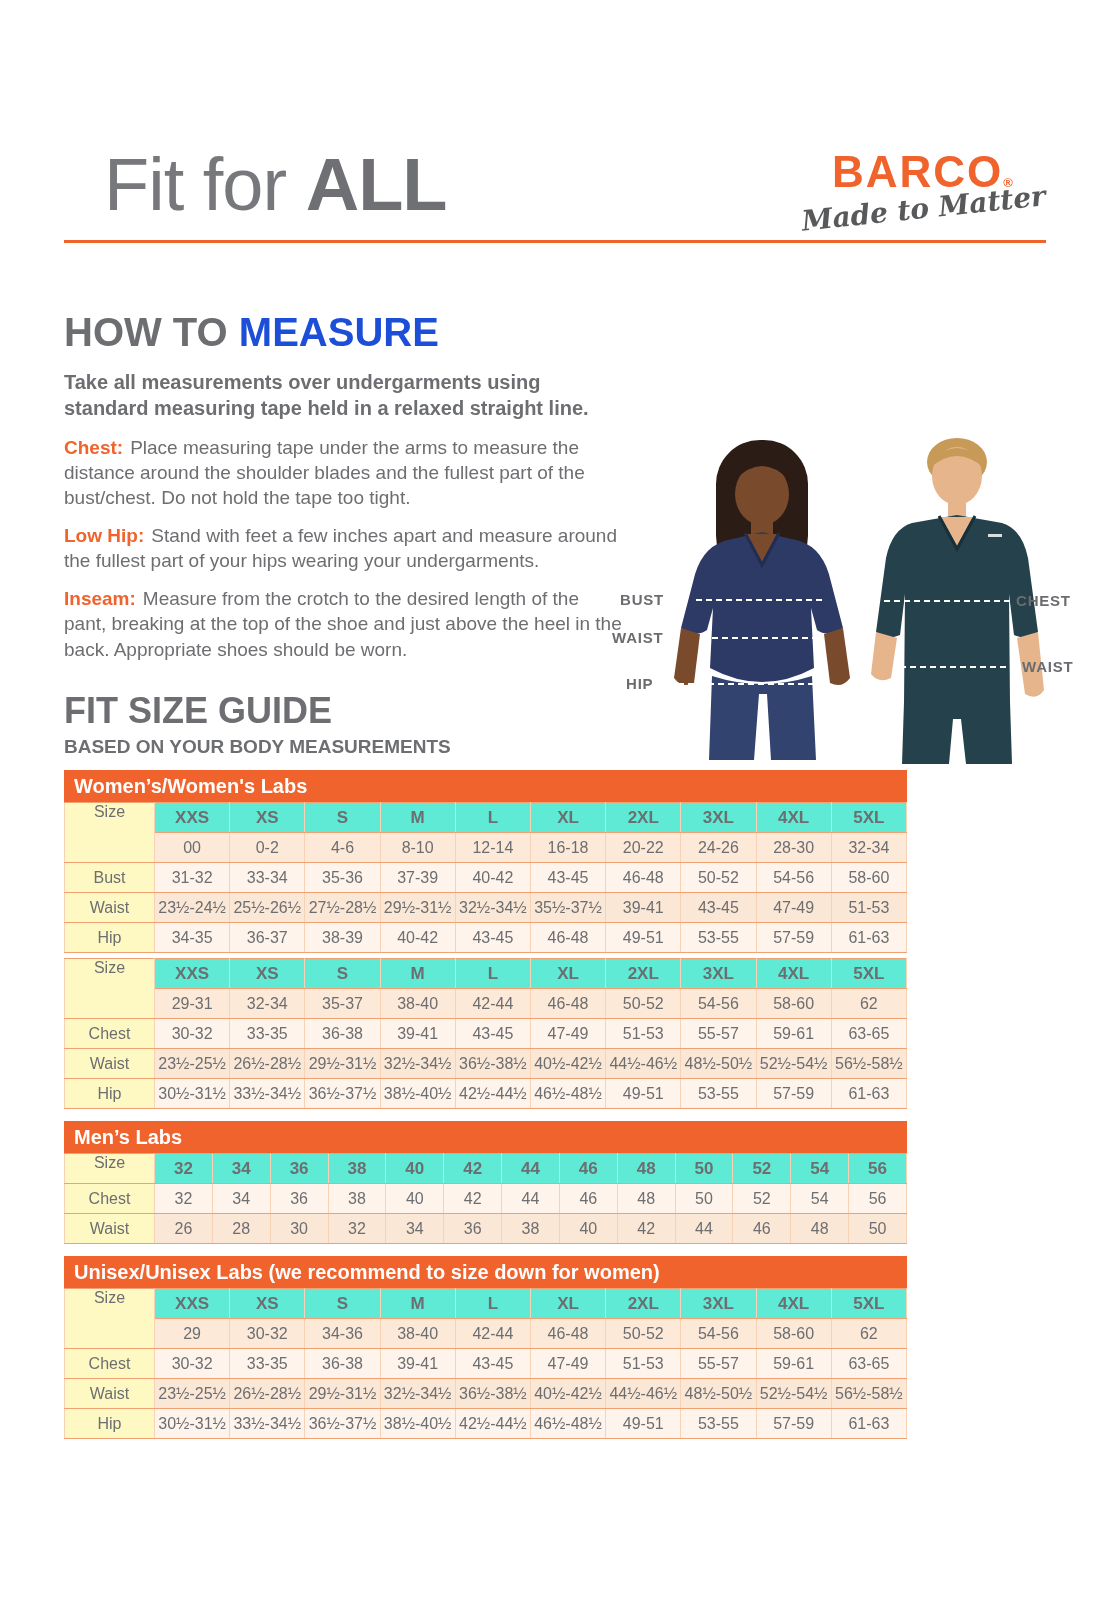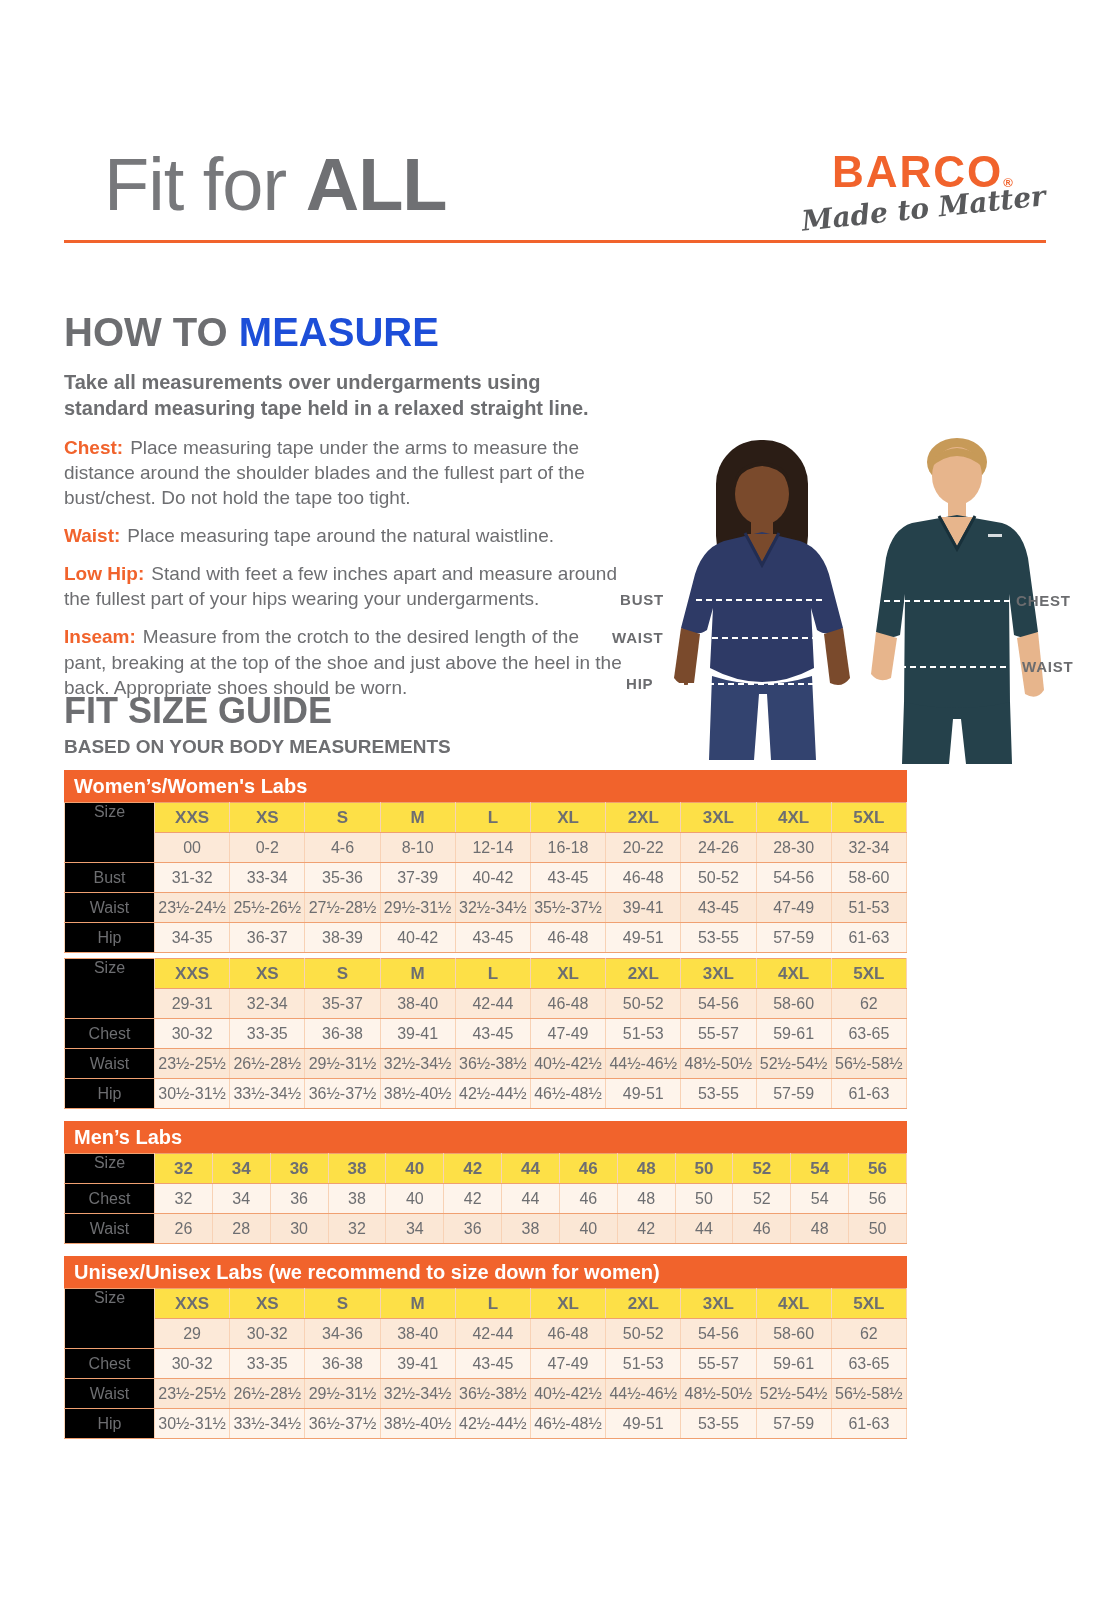--- a/index.html
+++ b/index.html
@@ -36,23 +36,23 @@
   .guide h2{margin:0;font-size:36px;font-weight:800;color:#6d6e71;letter-spacing:0;}
   .guide h3{margin:4px 0 10px 0;font-size:19px;font-weight:700;color:#6d6e71;}
   .table-block{margin-bottom:5px;}
   .band{background:#f1632c;color:#ffffff;font-weight:700;font-size:20px;
         padding:5px 10px 4px 10px;margin-top:12px;}
   table.size-table{width:100%;border-collapse:collapse;table-layout:fixed;
                    font-size:16px;color:#6d6e71;}
   table.size-table td{height:29px;padding:0 2px;text-align:center;
         border-left:1px solid #f8d2b5;border-right:1px solid #f8d2b5;
         border-top:1px solid #f0a071;border-bottom:1px solid #f0a071;}
-  td.lbl{text-align:left;padding-left:10px;width:85px;background:#000000;}
+  td.lbl{text-align:left;padding-left:10px;width:85px;background:#fef9c3;}
   td.toplbl{vertical-align:top;padding-top:5px;}
-  td.szhead{background:#fde047;font-weight:700;font-size:17px;}
+  td.szhead{background:#5eead4;font-weight:700;font-size:17px;}
   td.numrow{background:#fce9d8;}
   tr.light td.val{background:#fef4eb;}
   tr.dark  td.val{background:#fbe7d5;}
 </style>
 </head>
 <body>
 
 <div id="page">
 
   <div class="main-title"><span>Fit for </span><span class="bold">ALL</span></div>
@@ -63,21 +63,20 @@
     </div>
     <span class="tagline">Made to Matter</span>
   </div>
 
   <div class="rule"></div>
 
   <div class="measure">
     <h2><span>HOW TO </span><span class="orange">MEASURE</span></h2>
     <p class="intro">Take all measurements over undergarments using standard measuring tape held in a relaxed straight line.</p>
     <p class="item"><span class="mlabel">Chest:</span><span>Place measuring tape under the arms to measure the distance around the shoulder blades and the fullest part of the bust/chest. Do not hold the tape too tight.</span></p>
-    <p class="item"><span class="mlabel">Waist:</span><span>Place measuring tape around the natural waistline.</span></p>
     <p class="item"><span class="mlabel">Low Hip:</span><span>Stand with feet a few inches apart and measure around the fullest part of your hips wearing your undergarments.</span></p>
     <p class="item"><span class="mlabel">Inseam:</span><span>Measure from the crotch to the desired length of the pant, breaking at the top of the shoe and just above the heel in the back. Appropriate shoes should be worn.</span></p>
   </div>
 
   <div class="models">
     <svg width="484" height="342" viewBox="0 0 484 342">
 
       <g>
         <rect x="106" y="18" width="92" height="140" rx="44" fill="#2b1d15"></rect>
         <ellipse cx="152" cy="72" rx="27" ry="31" fill="#7a4a2c"></ellipse>

